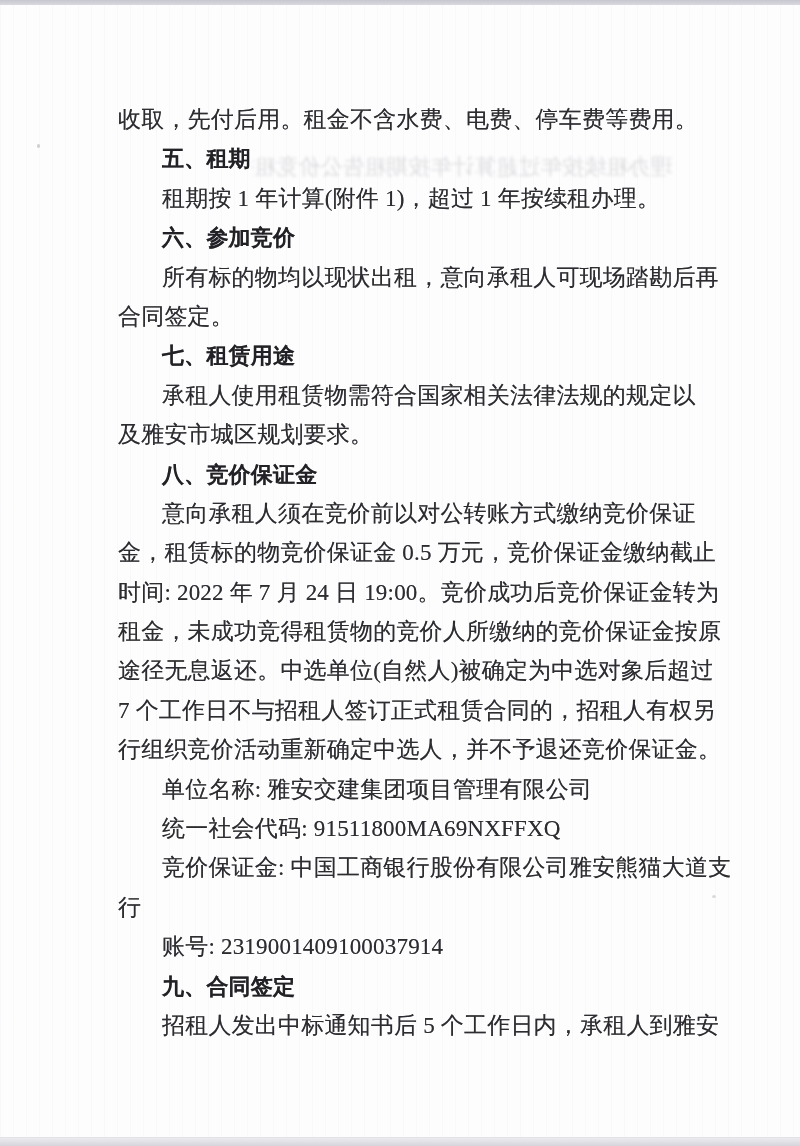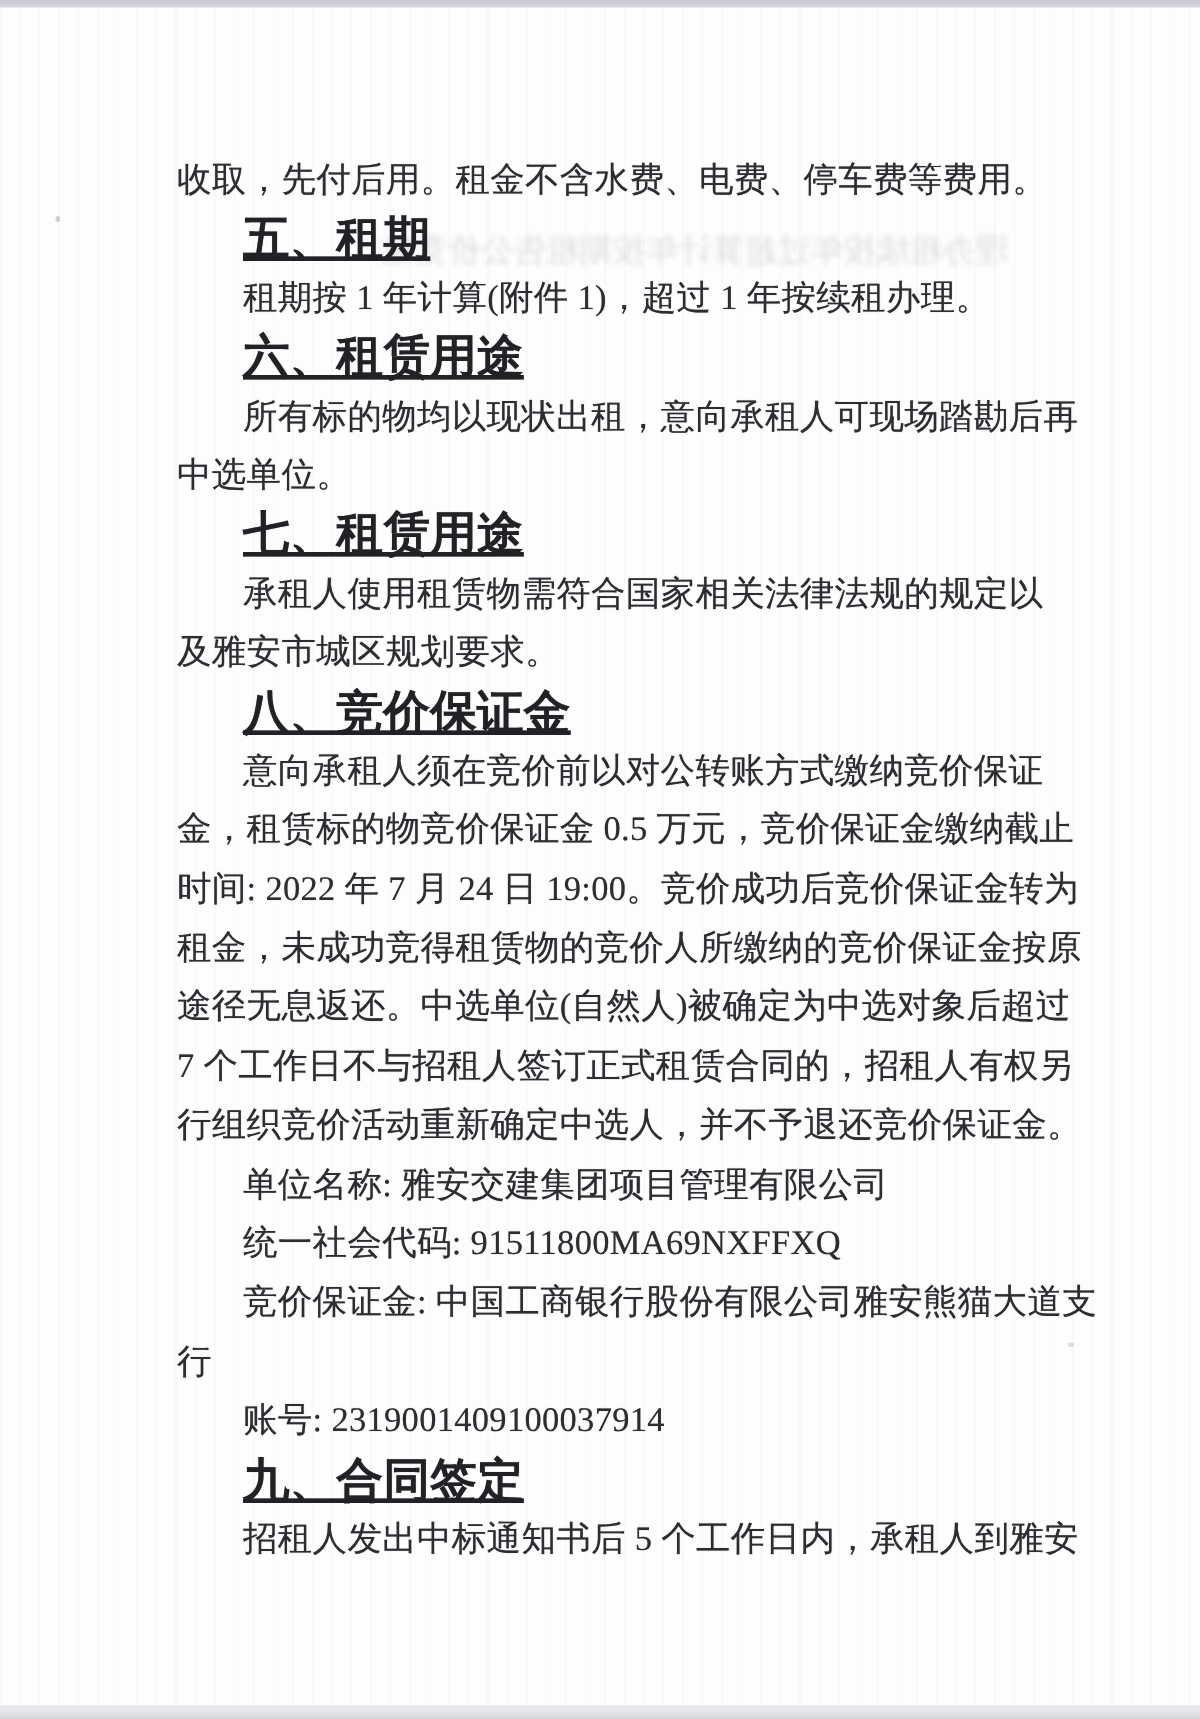--- a/index.html
+++ b/index.html
@@ -52,23 +52,22 @@
     letter-spacing: 0.2px;
     text-shadow: 0 0 0.6px rgba(40,40,45,0.55);
   }
   .line.indent {
     padding-left: 44px;
   }
   .line.heading {
     font-family: "Liberation Sans", sans-serif;
     font-weight: 700;
     color: #222226;
-    font-size: 31px;
+    font-size: 22px;
     text-shadow: 0 0 0.5px rgba(20,20,25,0.6);
-    text-decoration: underline;
   }
   .ghost {
     position: absolute;
     left: 252px;
     top: 152px;
     width: 420px;
     height: 30px;
     line-height: 30px;
     font-size: 22px;
     color: #6a6a72;
@@ -93,23 +92,23 @@
 <div id="page">
 
   <div class="edge-strip edge-top"></div>
 
   <div class="ghost">理办租续按年过超算计年按期租告公价竞租招物的标</div>
 
   <div class="textblock">
     <div class="line">收取，先付后用。租金不含水费、电费、停车费等费用。</div>
     <div class="line heading indent">五、租期</div>
     <div class="line indent">租期按 1 年计算(附件 1)，超过 1 年按续租办理。</div>
-    <div class="line heading indent">六、租赁用途</div>
+    <div class="line heading indent">六、参加竞价</div>
     <div class="line indent">所有标的物均以现状出租，意向承租人可现场踏勘后再</div>
-    <div class="line">中选单位。</div>
+    <div class="line">合同签定。</div>
     <div class="line heading indent">七、租赁用途</div>
     <div class="line indent">承租人使用租赁物需符合国家相关法律法规的规定以</div>
     <div class="line">及雅安市城区规划要求。</div>
     <div class="line heading indent">八、竞价保证金</div>
     <div class="line indent">意向承租人须在竞价前以对公转账方式缴纳竞价保证</div>
     <div class="line">金，租赁标的物竞价保证金 0.5 万元，竞价保证金缴纳截止</div>
     <div class="line">时间: 2022 年 7 月 24 日 19:00。竞价成功后竞价保证金转为</div>
     <div class="line">租金，未成功竞得租赁物的竞价人所缴纳的竞价保证金按原</div>
     <div class="line">途径无息返还。中选单位(自然人)被确定为中选对象后超过</div>
     <div class="line">7 个工作日不与招租人签订正式租赁合同的，招租人有权另</div>

